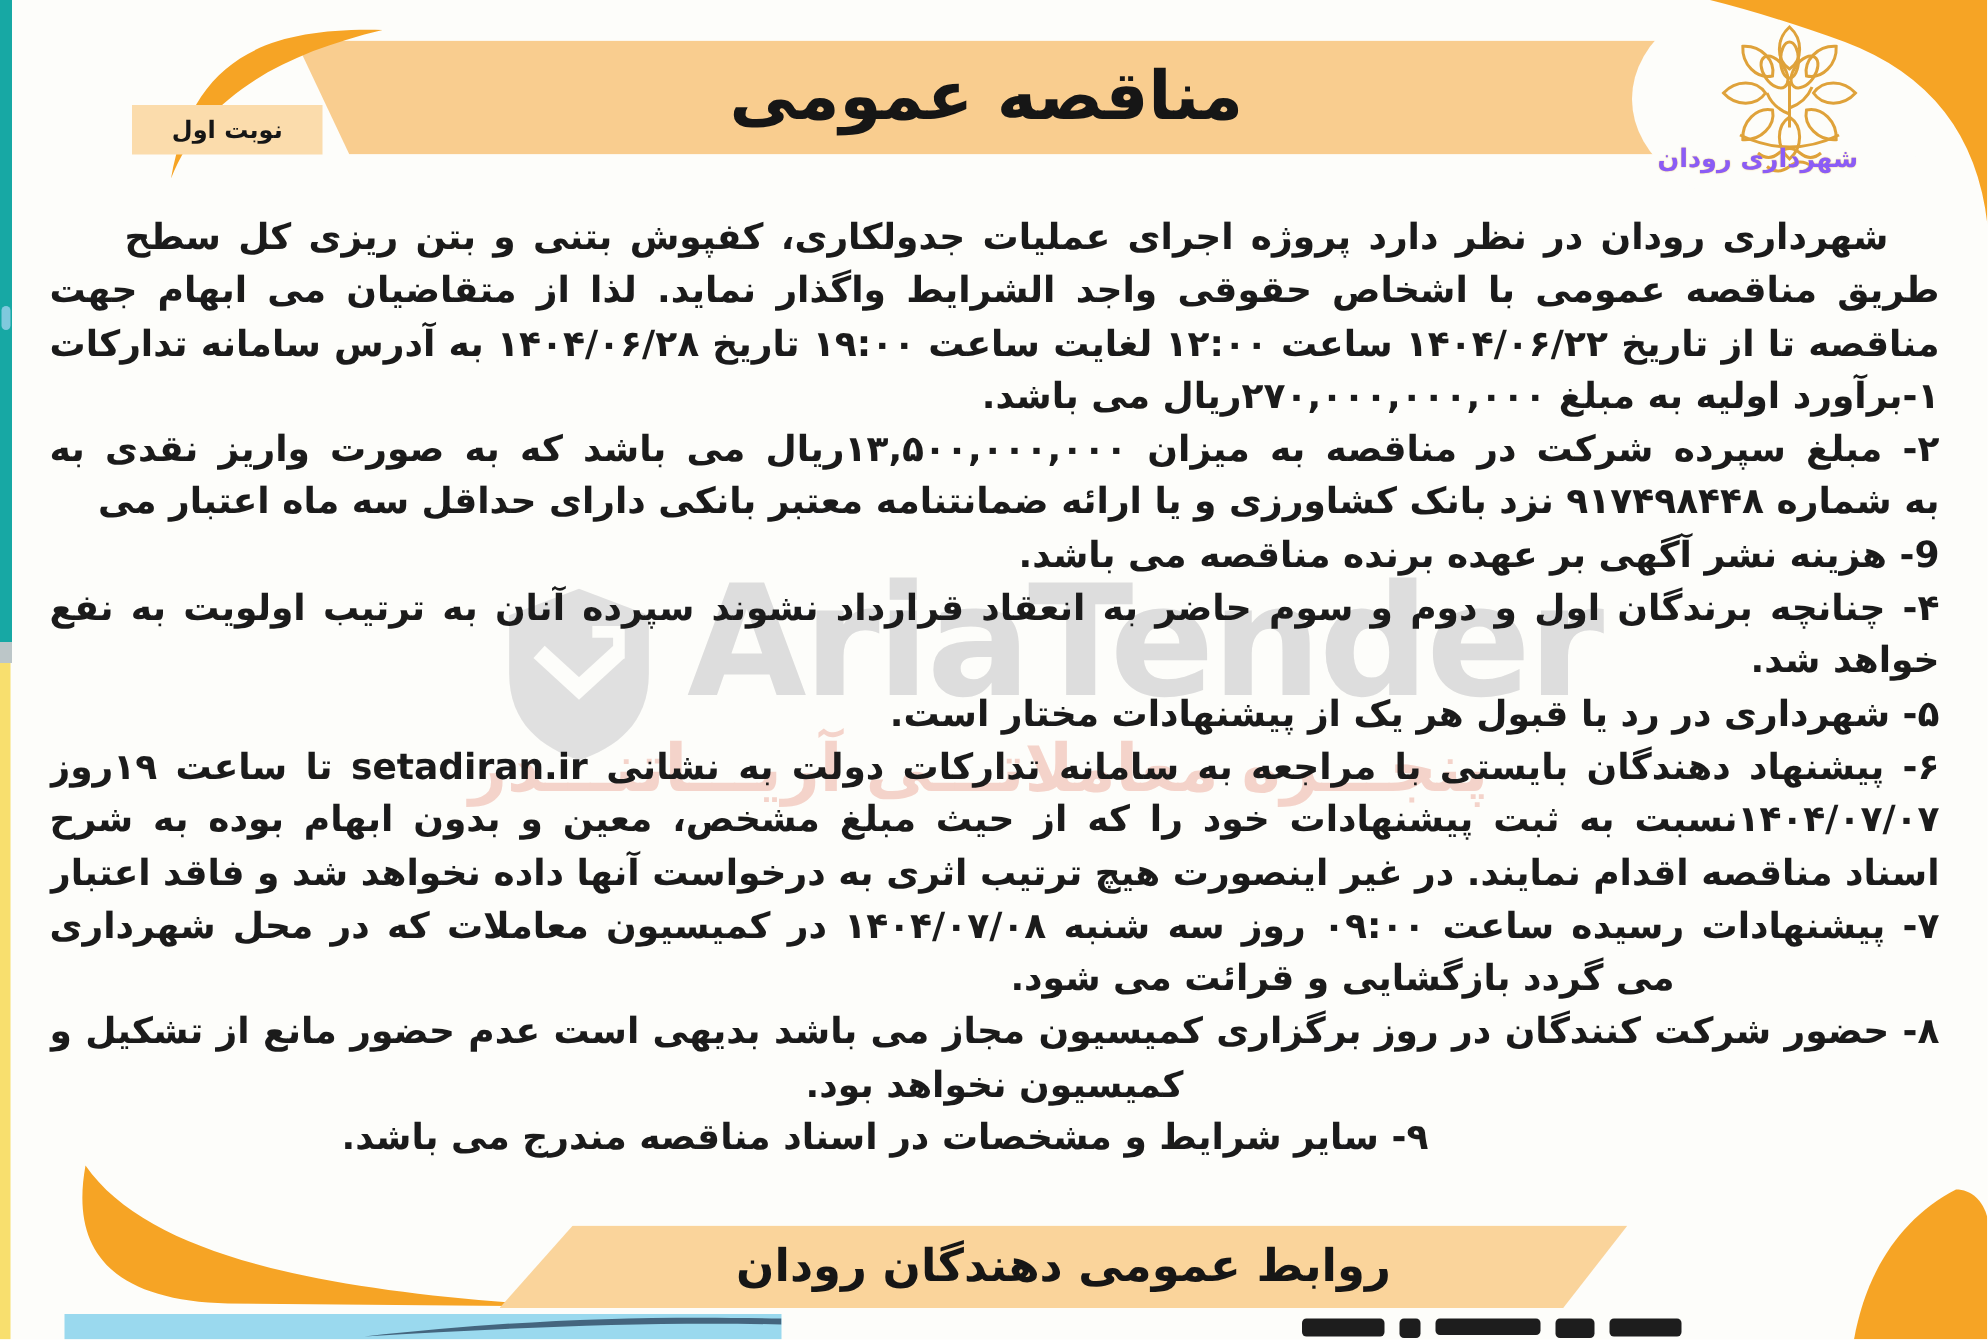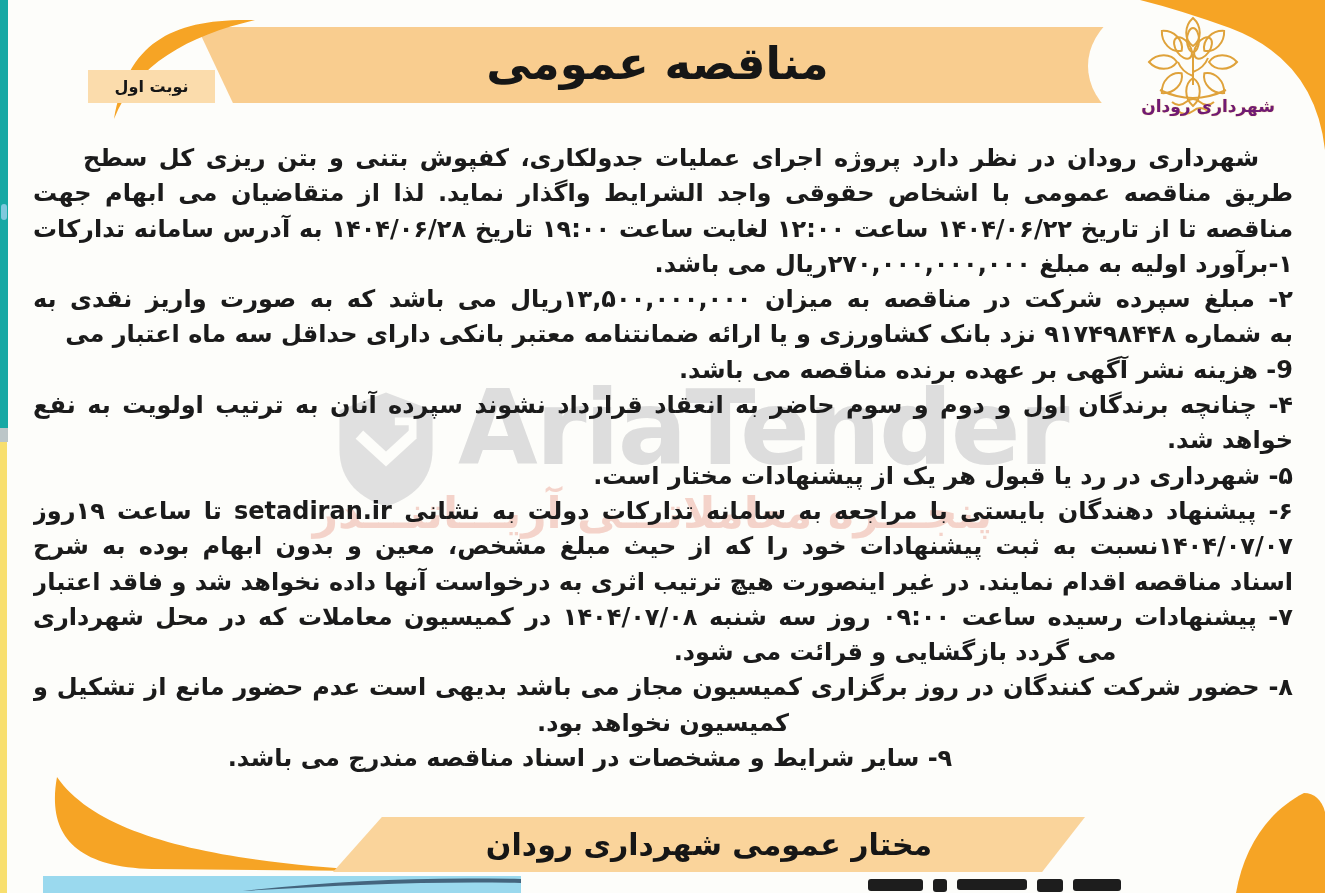--- a/index.html
+++ b/index.html
@@ -24,22 +24,22 @@
   #badge{
     position:absolute;left:88px;top:70px;width:127px;height:33px;background:#fbdcac;
     display:flex;align-items:center;justify-content:center;direction:rtl;
     font-size:16px;font-weight:bold;color:#161616;z-index:3;
   }
   .swoosh{position:absolute;z-index:2;}
   #swoosh-tl{left:100px;top:14px;}
   #corner-tr{left:1080px;top:0;}
   #emblem{position:absolute;left:1138px;top:10px;z-index:4;}
   #logo-text{
-    position:absolute;left:1105px;top:96px;width:170px;z-index:4;direction:rtl;text-align:right;
-    font-size:17px;font-weight:bold;color:#701a75;text-shadow:0 0 1px #e8b85a;
+    position:absolute;left:1105px;top:96px;width:170px;z-index:4;direction:rtl;text-align:left;
+    font-size:17px;font-weight:bold;color:#8b5cf6;text-shadow:0 0 1px #e8b85a;
   }
 
   
   #wm-shield{position:absolute;left:316px;top:388px;z-index:0;opacity:.8;}
   #wm-brand{
     position:absolute;left:458px;top:368px;z-index:0;font-size:103px;font-weight:bold;
     color:#d8d8d8;letter-spacing:-2px;opacity:.85;
   }
   #wm-fa{
     position:absolute;left:295px;top:487px;width:715px;z-index:0;direction:rtl;text-align:center;
@@ -165,21 +165,21 @@
     <div class="line c-off2">۹- سایر شرایط و مشخصات در اسناد مناقصه مندرج می باشد.</div>
   </div>
 
   <div class="swoosh" id="swoosh-bl">
     <svg width="340" height="100" viewBox="0 0 340 100">
       <path d="M15,5 C5,60 30,95 110,97 L335,99 C190,90 60,70 15,5 Z" fill="#f6a425"></path>
     </svg>
   </div>
 
   <div id="footer-banner">
-    <div id="footer-text">مختار عمومی شهرداری رودان</div>
+    <div id="footer-text">روابط عمومی دهندگان رودان</div>
   </div>
 
   <div class="swoosh" id="swoosh-br">
     <svg width="113" height="103" viewBox="0 0 113 103">
       <path d="M92,3 C55,22 32,58 24,103 L113,103 L113,22 C110,10 102,3 92,3 Z" fill="#f6a425"></path>
     </svg>
   </div>
 
   <div id="bluebar">
     <svg width="478" height="17" viewBox="0 0 478 17">

